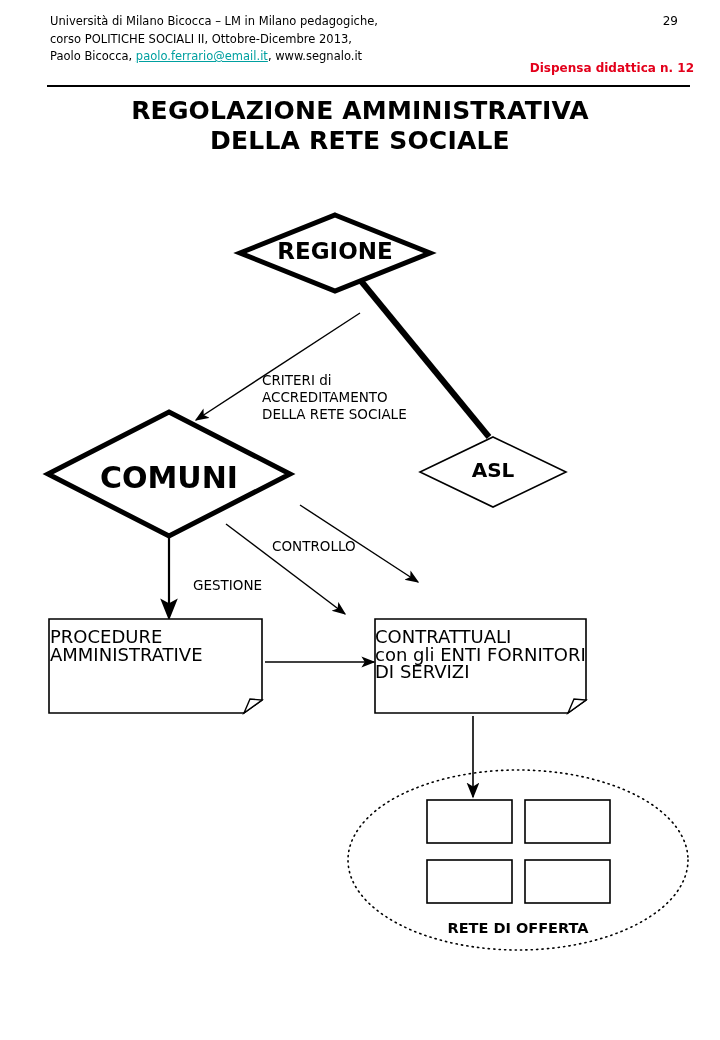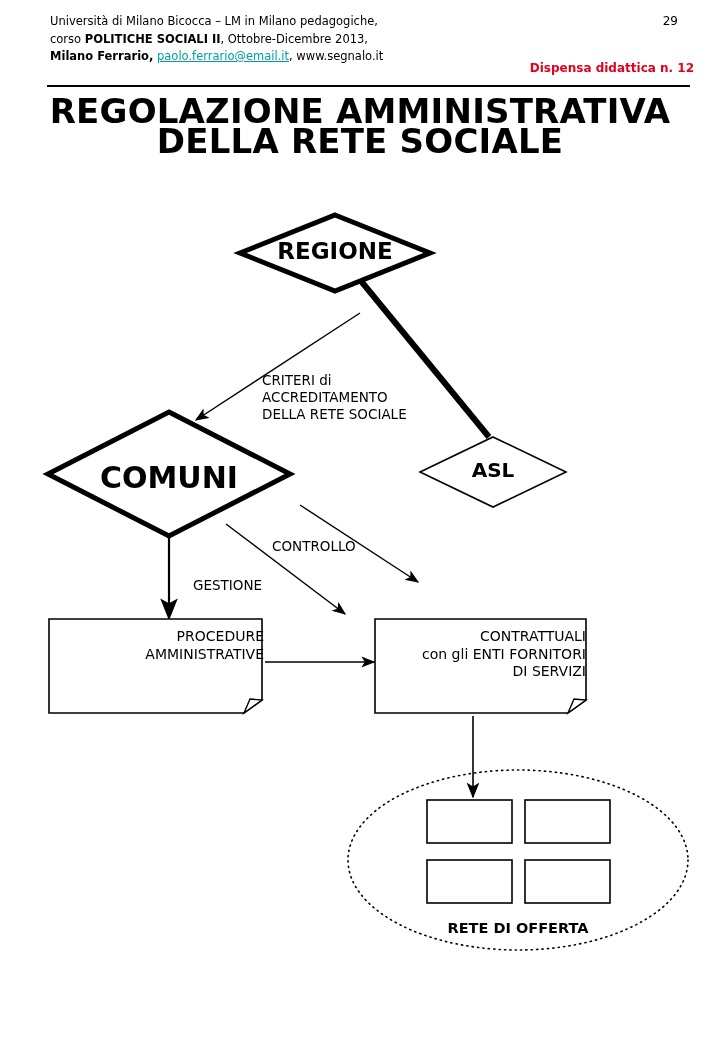--- a/index.html
+++ b/index.html
@@ -25,21 +25,21 @@
   }
   .hdr-lines {
     position: absolute;
     left: 50px;
     top: 13px;
     font-size: 11.5px;
     line-height: 17.5px;
     white-space: nowrap;
     font-family: "DejaVu Sans", "Liberation Sans", sans-serif;
   }
-  .hdr-lines .b { font-weight: bold; }
+  .hdr-lines .b { font-weight: normal; }
   .hdr-lines .mail {
     color: #00a0a0;
     text-decoration: underline;
   }
   #page-number {
     position: absolute;
     right: 42px;
     top: 14px;
     font-size: 12px;
   }
@@ -61,21 +61,21 @@
     border-top: 2px solid #000;
   }
 
   
   #title {
     position: absolute;
     left: 0;
     top: 96px;
     width: 720px;
     text-align: center;
-    font-size: 34px;
+    font-size: 25px;
     font-weight: bold;
     line-height: 30px;
     letter-spacing: 0.2px;
   }
 
   
   #diagram {
     position: absolute;
     left: 0; top: 0;
     width: 720px; height: 1040px;
@@ -109,22 +109,22 @@
     line-height: 17px;
     white-space: nowrap;
     pointer-events: auto;
   }
   #label-criteri { left: 262px; top: 372px; }
   #label-controllo { left: 272px; top: 538px; }
   #label-gestione { left: 193px; top: 577px; }
 
   .doc-text {
     position: absolute;
-    text-align: right;
-    font-size: 14px;
+    text-align: left;
+    font-size: 18px;
     line-height: 17.5px;
     white-space: nowrap;
     pointer-events: auto;
   }
   #text-procedure { left: 50px; top: 628px; width: 214px; }
   #text-accordi  { left: 375px; top: 628px; width: 211px; }
 
   #label-rete {
     position: absolute;
     left: 348px; top: 920px; width: 340px;
@@ -141,21 +141,21 @@
 <div id="header">
 
   <div class="hdr-lines">
     <div>
       <span>Università di Milano Bicocca – LM in Milano pedagogiche,</span>
     </div>
     <div>
       <span>corso </span><span class="b">POLITICHE SOCIALI II</span><span>, Ottobre-Dicembre 2013,</span>
     </div>
     <div>
-      <span class="b">Milano Ferrario,</span><span> </span><span class="mail">paolo.ferrario@email.it</span><span>, www.segnalo.it</span>
+      <span class="b">Paolo Bicocca,</span><span> </span><span class="mail">paolo.ferrario@email.it</span><span>, www.segnalo.it</span>
     </div>
   </div>
 
   <div id="page-number">29</div>
   <div id="dispensa">Dispensa didattica n. 12</div>
   <div id="hdr-rule"></div>
 </div>
 
 <div id="title">
   <div>REGOLAZIONE AMMINISTRATIVA</div>

